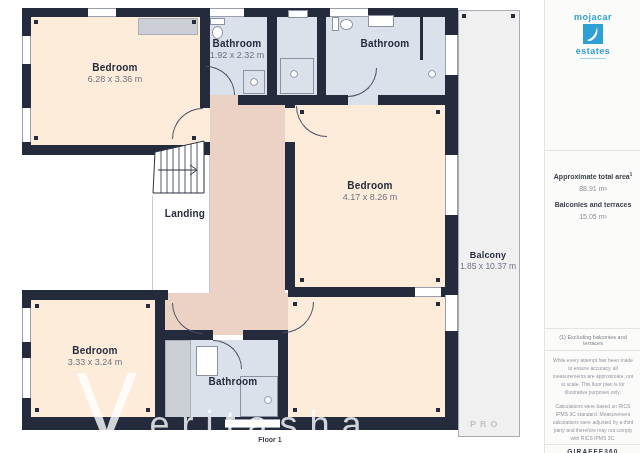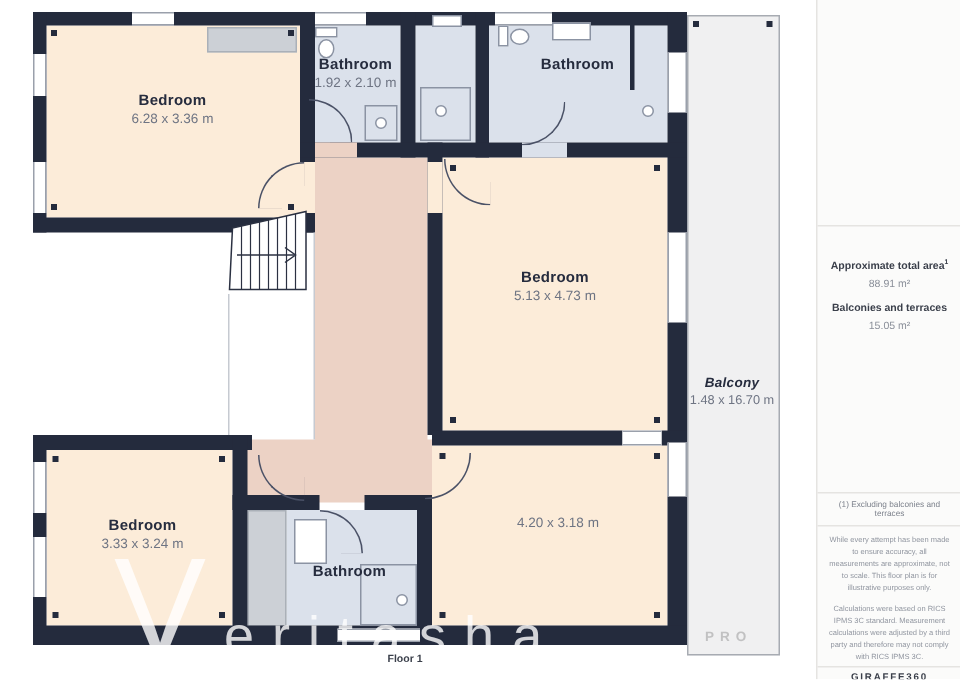--- a/index.html
+++ b/index.html
@@ -25,21 +25,21 @@
   .arc-br{border-bottom-right-radius:100%;border-bottom-width:1px;border-right-width:1px;}
   .fx{position:absolute;background:#ffffff;border:1px solid #8b93a3;box-sizing:border-box;z-index:4;}
   .fx-open{background:transparent;}
   .dot{position:absolute;width:8px;height:8px;border:1px solid #8b93a3;border-radius:50%;background:#fff;box-sizing:border-box;z-index:5;}
   .tick{position:absolute;width:4px;height:4px;background:#242b3d;z-index:5;}
   .thinline{position:absolute;background:#c6cad1;z-index:3;}
   .stairs{position:absolute;z-index:4;}
   .room-label{position:absolute;text-align:center;z-index:6;white-space:nowrap;color:#262c3e;}
   .room-label .rname{font-size:10px;font-weight:bold;letter-spacing:.2px;}
   .room-label .rdims{font-size:9px;color:#6e7483;margin-top:1px;}
-  .room-label.small .rname{font-size:9px;font-style:italic;}
+  .room-label.small .rname{font-size:9px;}
   .room-label.small .rdims{font-size:8.5px;}
   .floor-label{position:absolute;left:230px;top:436px;width:80px;text-align:center;
                font-size:7px;font-weight:bold;color:#3a3f4a;z-index:6;}
   .watermark{position:absolute;left:76px;top:362px;width:478px;z-index:7;
              font-family:Liberation Sans, sans-serif;font-size:36px;line-height:86px;
              letter-spacing:12px;color:rgba(255,255,255,0.8);white-space:nowrap;overflow:hidden;pointer-events:none;}
   .watermark::first-letter{font-size:92px;}
   .watermark-sub{position:absolute;left:470px;top:419px;z-index:7;font-size:9px;
                  letter-spacing:4px;color:rgba(155,155,155,0.55);font-weight:bold;}
   
@@ -178,58 +178,69 @@
       <div class="tick" style="left:436px;top:408px"></div>
     <div class="tick" style="left:462px;top:14px"></div>
       <div class="tick" style="left:511px;top:14px"></div>
 
     <div class="room-label" style="left:45px;top:62px;width:140px">
       <div class="rname">Bedroom</div>
       <div class="rdims">6.28 x 3.36 m</div>
     </div>
     <div class="room-label" style="left:177px;top:38px;width:120px">
       <div class="rname">Bathroom</div>
-      <div class="rdims">1.92 x 2.10 m</div>
+      <div class="rdims">1.92 x 2.32 m</div>
     </div>
     <div class="room-label" style="left:325px;top:38px;width:120px">
       <div class="rname">Bathroom</div>
     </div>
     <div class="room-label" style="left:300px;top:180px;width:140px">
       <div class="rname">Bedroom</div>
-      <div class="rdims">5.13 x 4.73 m</div>
+      <div class="rdims">4.17 x 8.26 m</div>
     </div>
     <div class="room-label" style="left:115px;top:208px;width:140px">
+      <div class="rname">Landing</div>
     </div>
     <div class="room-label" style="left:25px;top:345px;width:140px">
       <div class="rname">Bedroom</div>
       <div class="rdims">3.33 x 3.24 m</div>
     </div>
     <div class="room-label" style="left:163px;top:376px;width:140px">
       <div class="rname">Bathroom</div>
     </div>
     <div class="room-label" style="left:302px;top:342px;width:140px">
-      <div class="rdims">4.20 x 3.18 m</div>
     </div>
     <div class="room-label small" style="left:418px;top:250px;width:140px">
       <div class="rname">Balcony</div>
-      <div class="rdims">1.48 x 16.70 m</div>
+      <div class="rdims">1.85 x 10.37 m</div>
     </div>
 
     <div class="floor-label">Floor 1</div>
 
     <div class="watermark">Veritasha</div>
     <div class="watermark-sub">PRO</div>
   </div>
 
   <aside class="sidebar">
     <div class="sep" style="top:150px"></div>
     <div class="sep" style="top:328px"></div>
     <div class="sep" style="top:350px"></div>
     <div class="sep" style="top:444px"></div>
 
+    <div class="logo">
+      <div class="logo-word">mojacar</div>
+      <div class="logo-icon">
+        <svg width="20" height="20" viewBox="0 0 20 20">
+          <rect width="20" height="20" fill="#2f9fd4"></rect>
+          <path d="M4 16 C9 15 13 10 14 3 C15.5 10 13 15.5 6 17.2 Z" fill="#ffffff"></path>
+        </svg>
+      </div>
+      <div class="logo-word">estates</div>
+      <div class="logo-rule"></div>
+    </div>
 
     <div class="area-card">
       <div class="a-title">
         <span>Approximate total area</span><sup>1</sup>
       </div>
       <div class="a-value">88.91 m²</div>
       <div class="a-title">Balconies and terraces</div>
       <div class="a-value">15.05 m²</div>
     </div>
 

